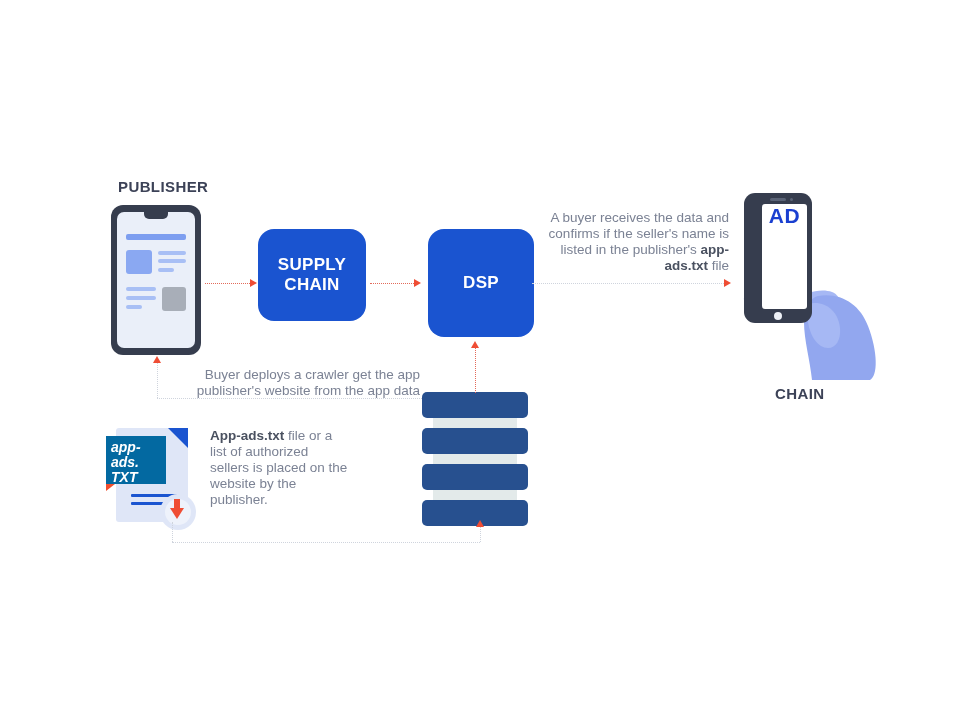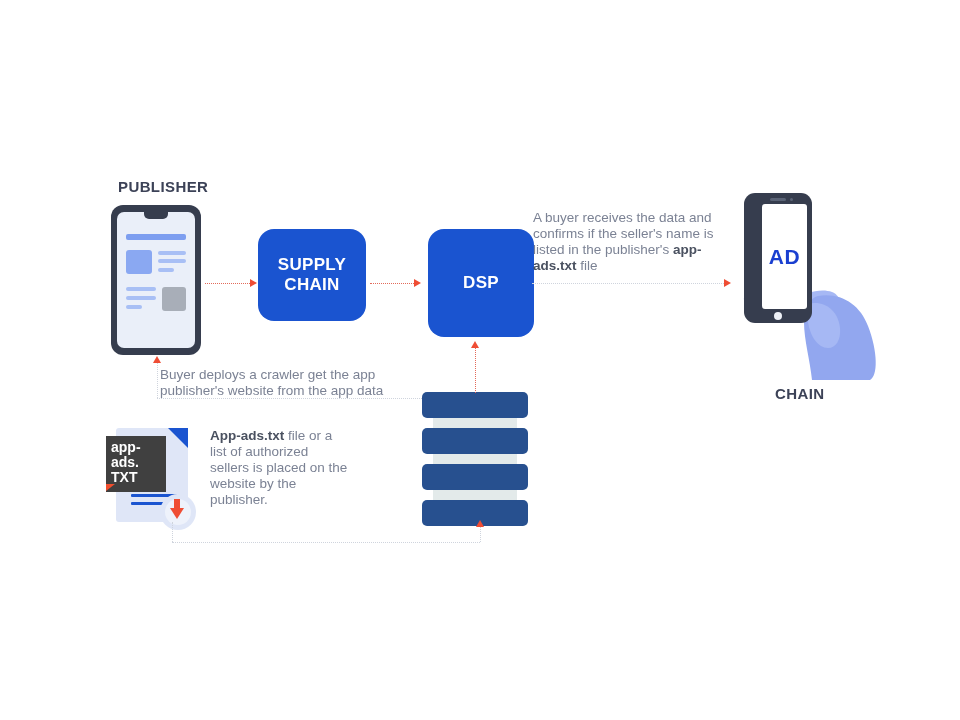--- a/index.html
+++ b/index.html
@@ -21,21 +21,21 @@
     letter-spacing:.4px;
     color:#3c4257;
   }
   .note{
     position:absolute;
     font-size:13.5px;
     line-height:16px;
     color:#7b8294;
   }
   .note b{color:#4a5160;font-weight:bold;}
-  .note.center{text-align:left;}
+  .note.center{text-align:right;}
 
   
   .bluebox{
     position:absolute;
     background:#1a54d0;
     border-radius:16px;
     color:#ffffff;
     font-weight:bold;
     display:flex;
     align-items:center;
@@ -56,38 +56,38 @@
   .bar{position:absolute;background:#7d9ef0;border-radius:2px;}
   .bar.lite{background:#a8bff5;}
   .blk{position:absolute;background:#8aa8f2;border-radius:3px;}
   .blk.grey{background:#a8aeb8;}
 
   
   .phone-r{position:absolute;left:744px;top:193px;width:68px;height:130px;
     background:#363d4e;border-radius:11px;}
   .phone-r .screen{position:absolute;left:5px;top:11px;right:5px;bottom:14px;
     background:#ffffff;border-radius:3px;
-    display:flex;align-items:center;justify-content:center;margin-left:13px;}
+    display:flex;align-items:flex-start;justify-content:center;margin-left:13px;}
   .phone-r .ad{color:#1a3fd0;font-weight:bold;font-size:21px;letter-spacing:.5px;}
   .phone-r .spk{position:absolute;left:50%;transform:translateX(-50%);top:5px;
     width:16px;height:3px;background:#5a6376;border-radius:2px;}
   .phone-r .cam{position:absolute;left:calc(50% + 12px);top:5px;
     width:3px;height:3px;background:#5a6376;border-radius:50%;}
   .phone-r .home{position:absolute;left:50%;transform:translateX(-50%);bottom:3px;
     width:8px;height:8px;background:#eef1f7;border-radius:50%;}
 
   
   .doc{position:absolute;left:116px;top:428px;width:72px;height:94px;}
   .doc .page{position:absolute;left:0;top:0;width:72px;height:94px;
     background:#dfe6f7;border-radius:3px;}
   .doc .fold{position:absolute;right:0;top:0;width:0;height:0;
     border-left:20px solid transparent;border-top:20px solid #1a54d0;}
-  .doc .tag{position:absolute;left:-10px;top:8px;width:60px;height:56px;
-    background:#404040;color:#ffffff;font-weight:bold;font-size:14px;
-    line-height:15px;padding:4px 0 0 5px;box-sizing:border-box;}
+  .doc .tag{position:absolute;left:-10px;top:8px;width:60px;height:48px;
+    background:#0369a1;color:#ffffff;font-weight:bold;font-size:14px;
+    line-height:15px;padding:4px 0 0 5px;box-sizing:border-box;font-style:italic;}
   .doc .tagtail{position:absolute;left:-10px;top:56px;width:0;height:0;
     border-top:7px solid #f04e2e;border-right:9px solid transparent;}
   .doc .line{position:absolute;left:15px;height:3px;background:#1a54d0;border-radius:1px;}
   .doc .ring{position:absolute;right:-8px;bottom:-8px;width:36px;height:36px;
     border-radius:50%;background:#dfe6f7;}
   .doc .ring:after{content:"";position:absolute;left:5px;top:5px;
     width:26px;height:26px;border-radius:50%;background:#eef2fb;}
   .doc .dlarrow{position:absolute;right:4px;bottom:3px;width:14px;height:20px;z-index:3;}
 
   

